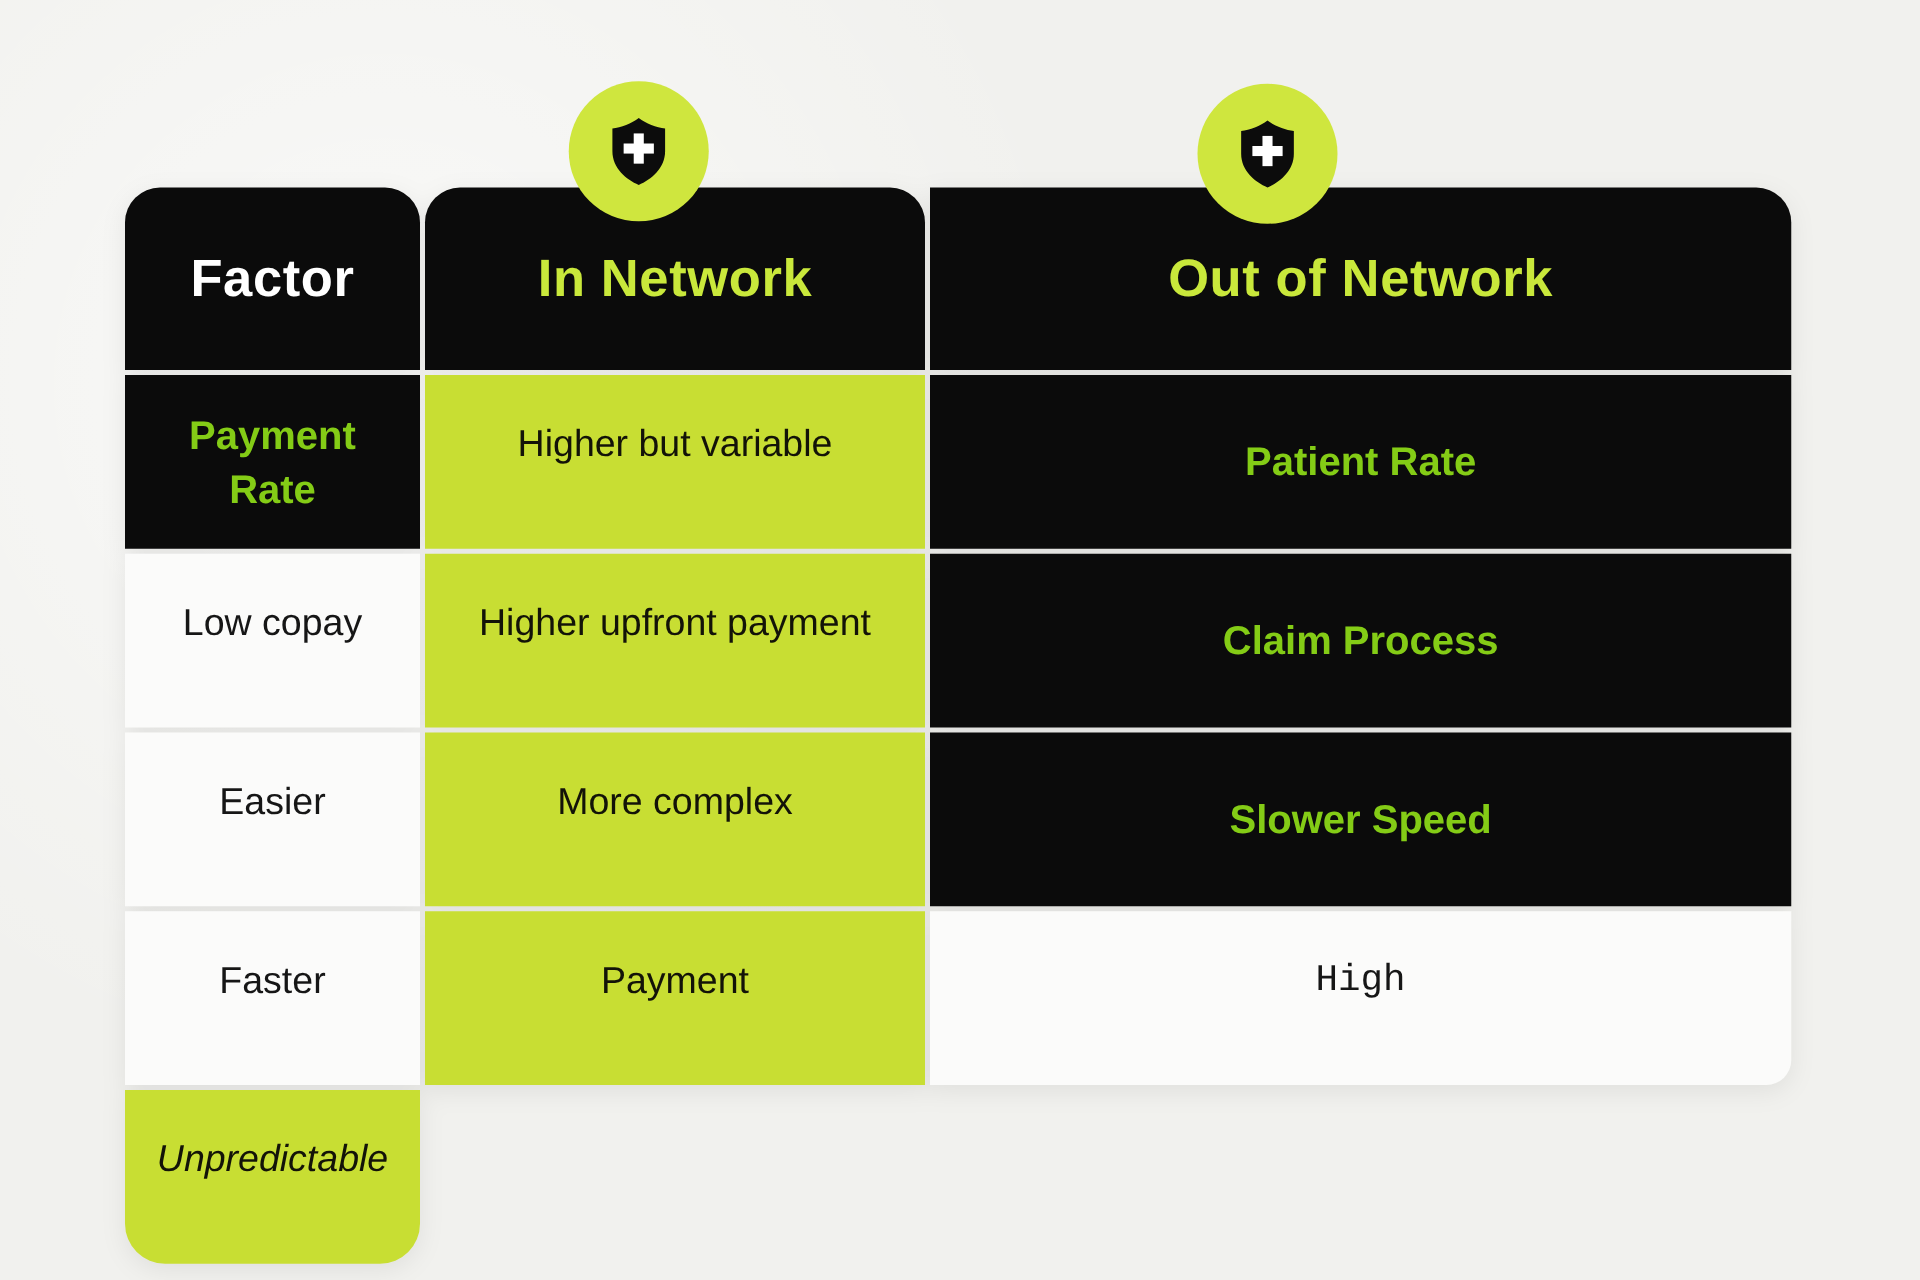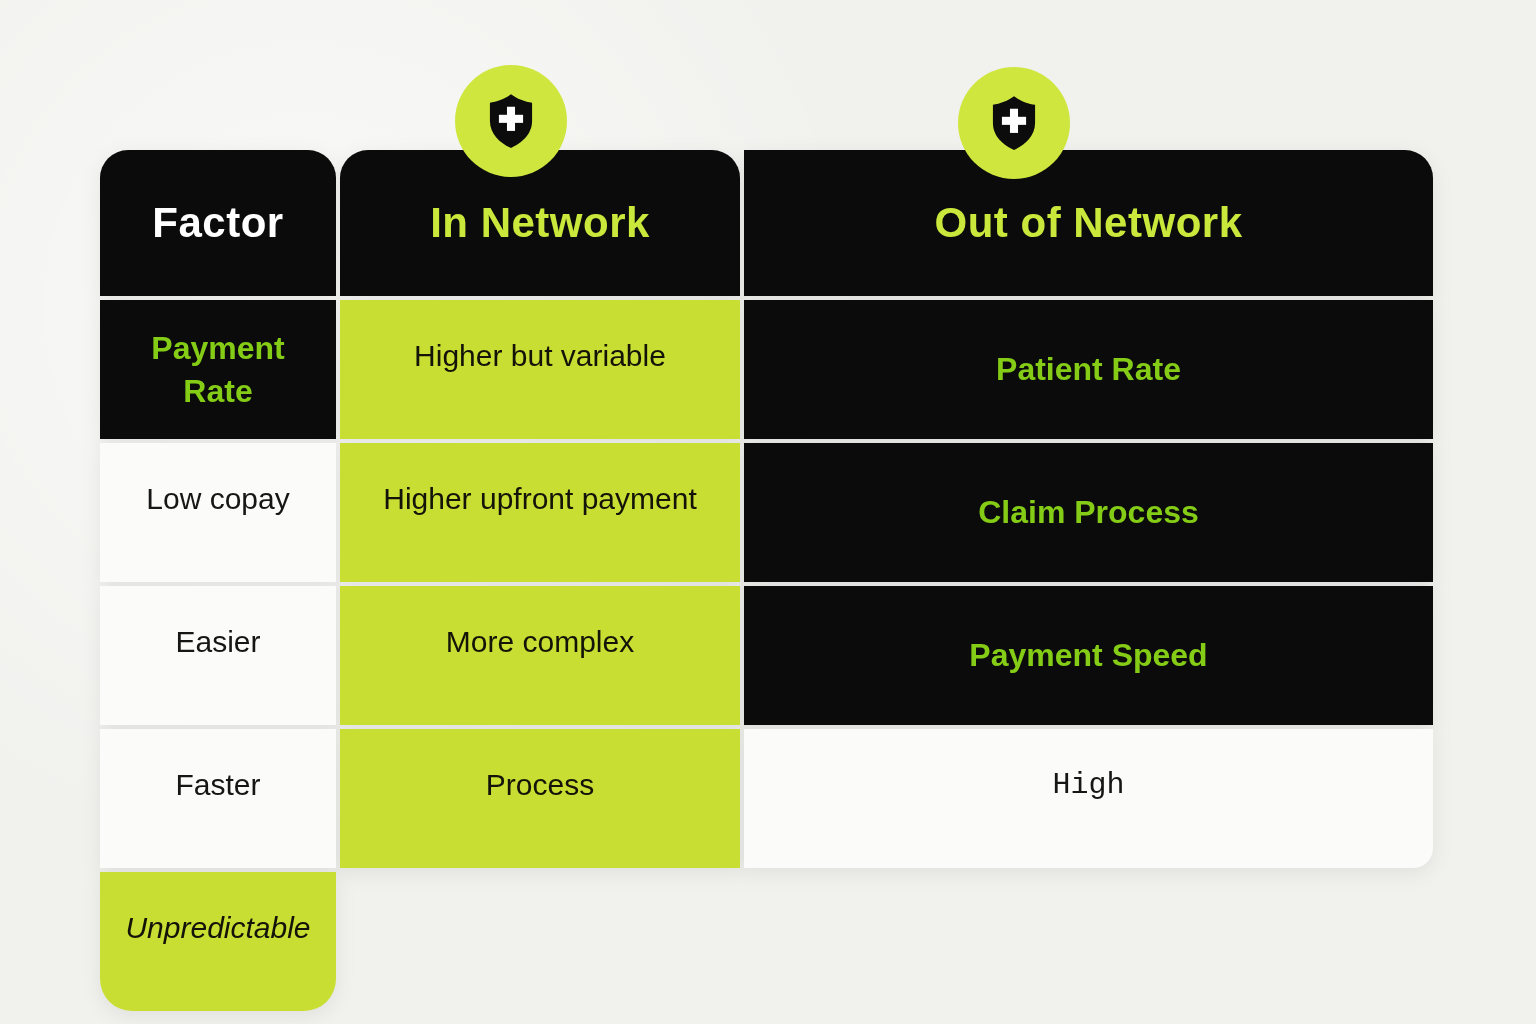--- a/index.html
+++ b/index.html
@@ -132,21 +132,21 @@
     <div class="cell out-cell">Higher but variable</div>
 
     <div class="cell factor-cell">Patient Rate</div>
     <div class="cell in-cell">Low copay</div>
     <div class="cell out-cell">Higher upfront payment</div>
 
     <div class="cell factor-cell">Claim Process</div>
     <div class="cell in-cell">Easier</div>
     <div class="cell out-cell">More complex</div>
 
-    <div class="cell factor-cell">Payment Speed</div>
+    <div class="cell factor-cell">Slower Speed</div>
     <div class="cell in-cell">Faster</div>
-    <div class="cell out-cell">Process</div>
+    <div class="cell out-cell">Payment</div>
 
     <div class="cell in-cell last">High</div>
     <div class="cell out-cell last">Unpredictable</div>
 
   </div>
 </div>
 
 </body></html>

